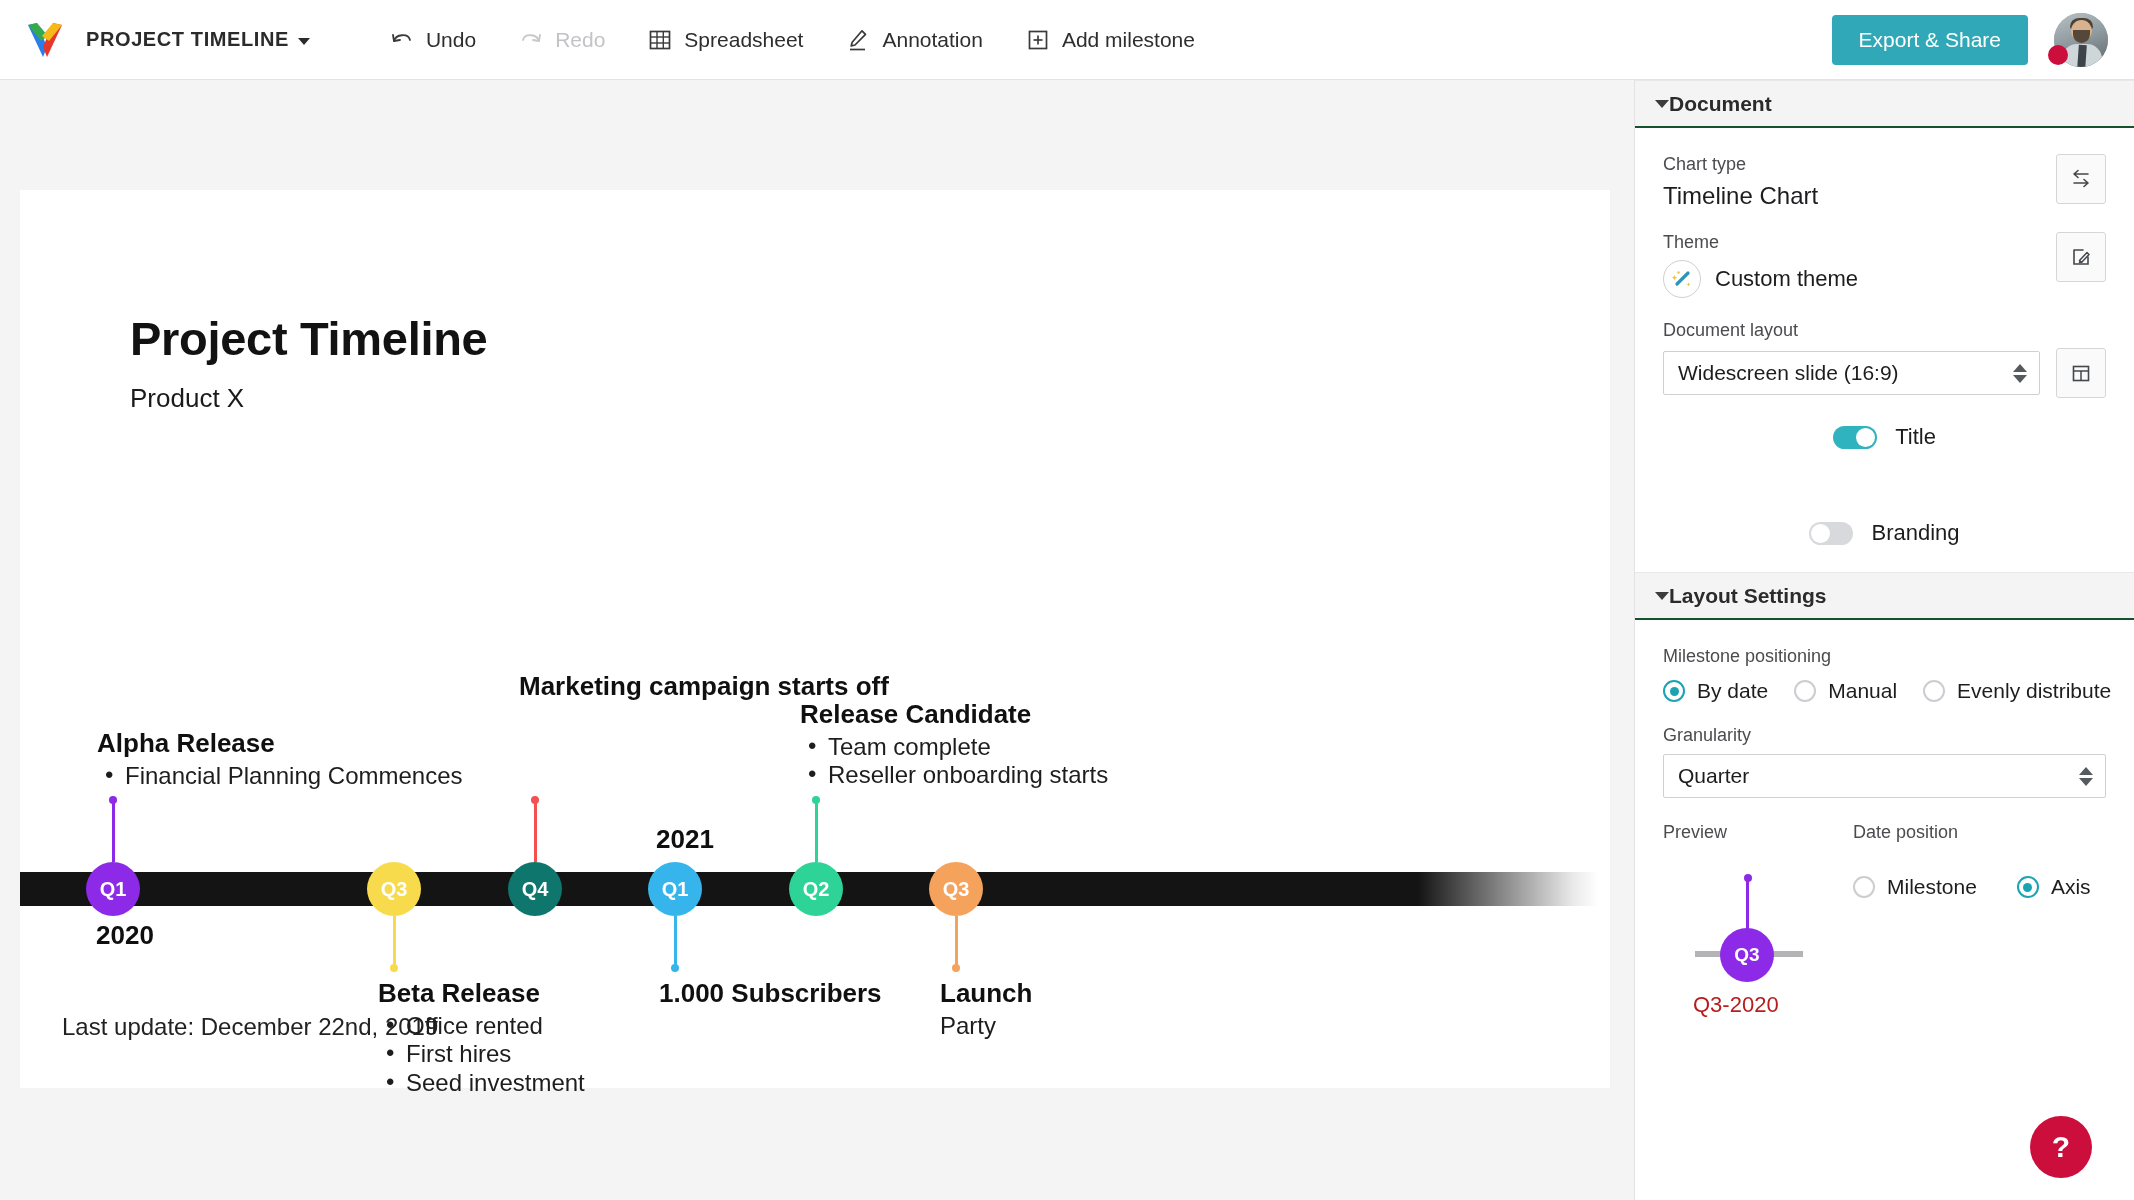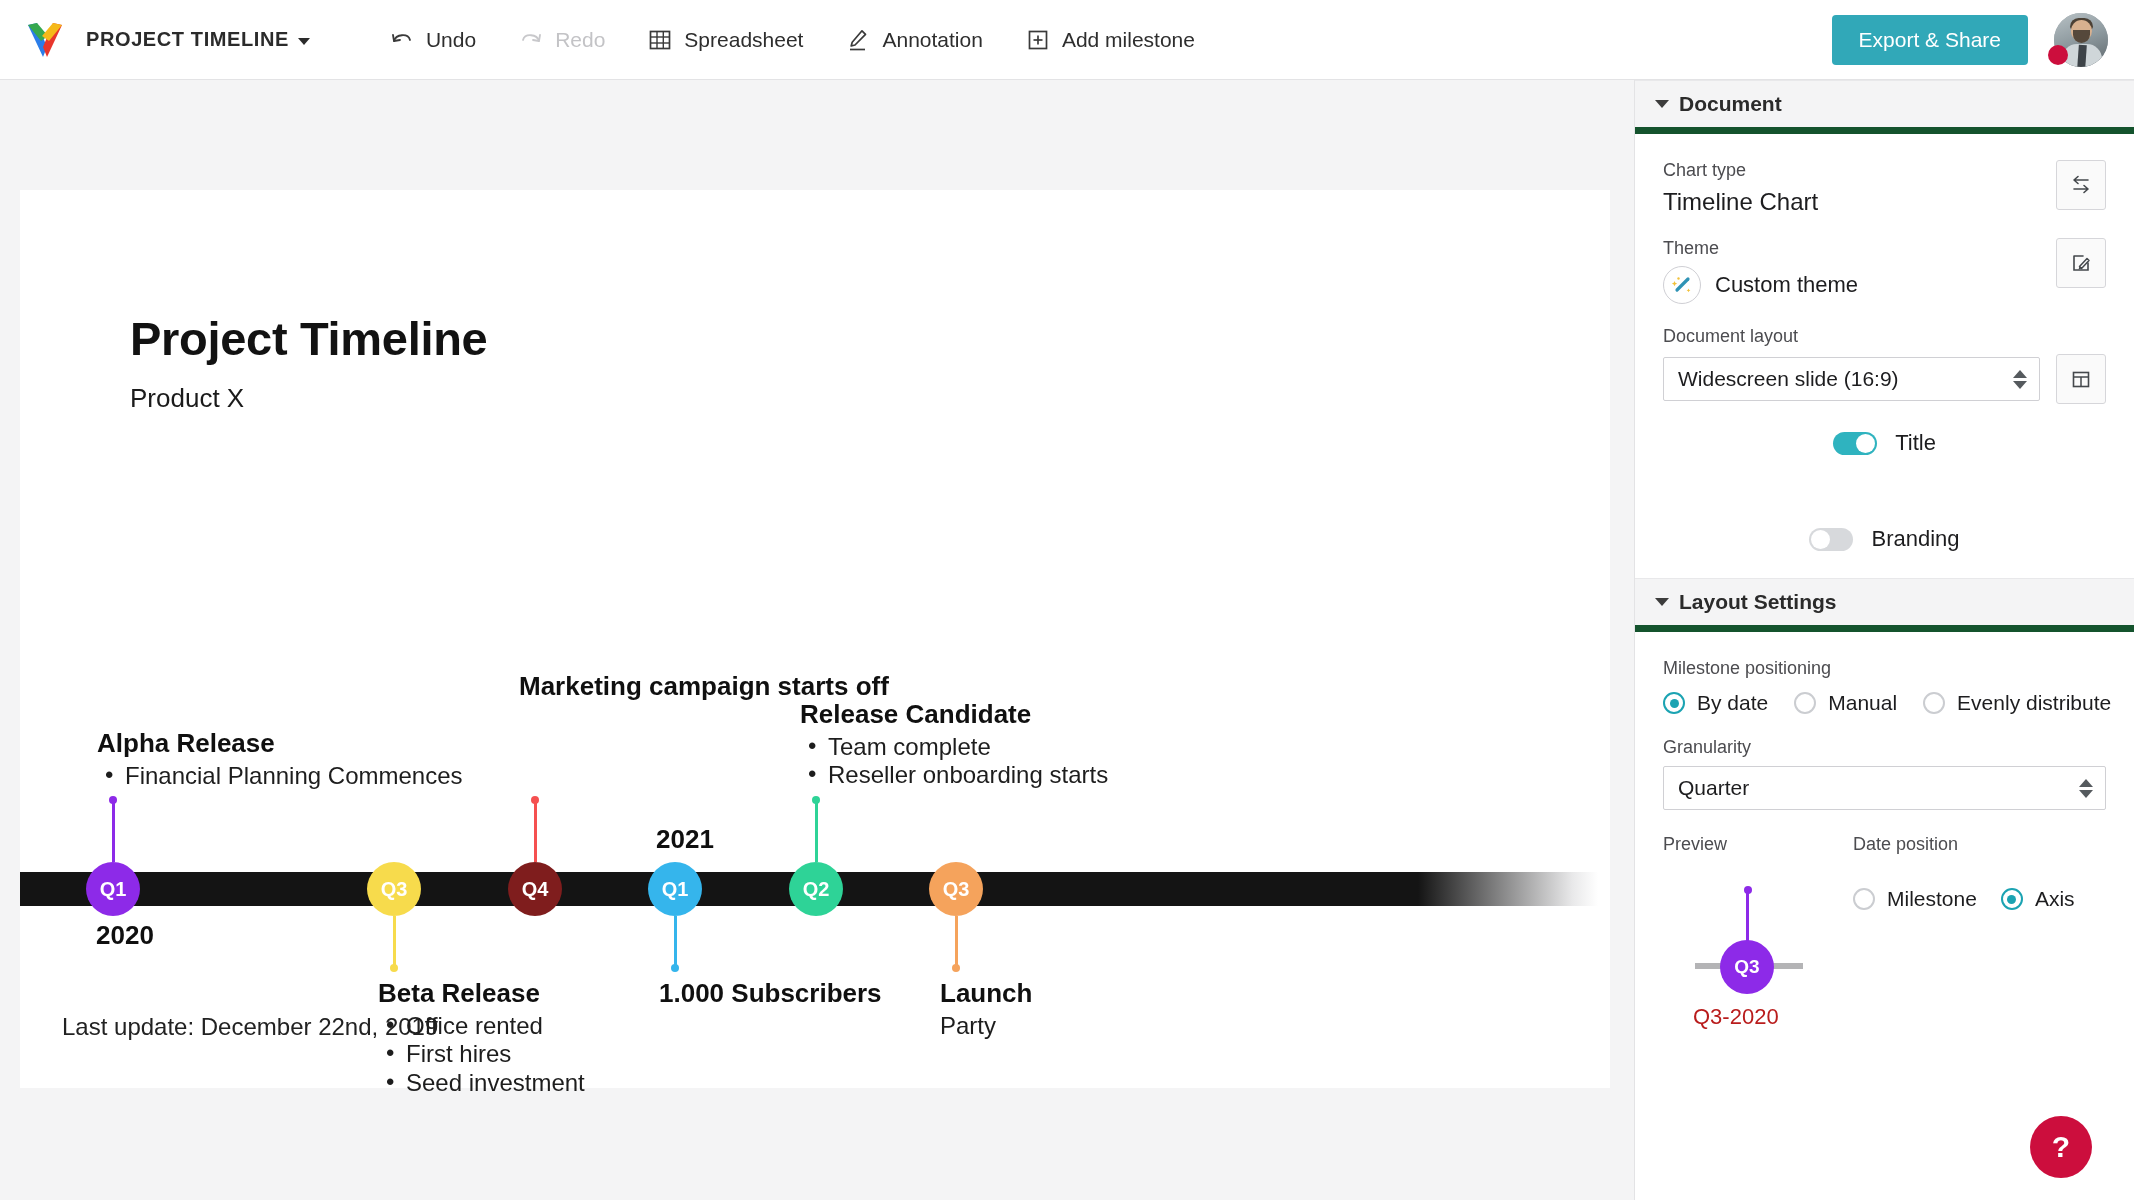--- a/index.html
+++ b/index.html
@@ -158,23 +158,23 @@
   }
 
   
   .panel {
     position: absolute; right: 0; top: 80px;
     width: 500px; height: 1120px;
     background: #ffffff;
     border-left: 1px solid #e3e3e5;
   }
   .sec-head {
-    height: 54px; background: #f4f4f5;
-    border-top: 1px solid #e8e8ea; border-bottom: 7px solid #14532d;
-    display: flex; align-items: center; gap: 10px;
+    height: 48px; background: #f4f4f5;
+    border-top: 1px solid #e8e8ea; border-bottom: 2px solid #14532d;
+    display: flex; align-items: center; gap: 0;
     padding-left: 20px; cursor: pointer;
   }
   .sec-head .tri {
     width: 0; height: 0;
     border-left: 7px solid transparent;
     border-right: 7px solid transparent;
     border-top: 8px solid #3c3c3c;
   }
   .sec-title { font-size: 21px; font-weight: bold; color: #2b2b2b; }
   .sec-body { padding: 26px 28px 20px 28px; }
@@ -388,21 +388,21 @@
         <div class="ms-dot" style="background: rgb(247, 219, 76); left: 347px; top: 672px;">Q3</div>
         <div class="ms-label" style="left: 358px; top: 788px;">
           <div class="ms-head">Beta Release</div>
           <ul class="ms-ul">
             <li>Office rented</li>
             <li>First hires</li>
             <li>Seed investment</li>
           </ul>
         </div>
         <div class="ms-stem up" style="background: rgb(245, 80, 80); left: 513.5px; height: 62px; top: 610px;"></div>
-        <div class="ms-dot" style="background: #7f1d1d; left: 488px; top: 672px;">Q4</div>
+        <div class="ms-dot" style="background: #0f766e; left: 488px; top: 672px;">Q4</div>
         <div class="ms-label" style="left: 499px; top: 481px;">
           <div class="ms-head">Marketing campaign starts off</div>
         </div>
         <div class="ms-stem down" style="background: rgb(53, 181, 236); left: 653.5px; height: 52px; top: 726px;"></div>
         <div class="ms-dot" style="background: rgb(53, 181, 236); left: 628px; top: 672px;">Q1</div>
         <div class="ms-label" style="left: 639px; top: 788px;">
           <div class="ms-head">1.000 Subscribers</div>
         </div>
         <div class="ms-stem up" style="background: rgb(46, 211, 151); left: 794.5px; height: 62px; top: 610px;"></div>
         <div class="ms-dot" style="background: rgb(46, 211, 151); left: 769px; top: 672px;">Q2</div>
@@ -546,21 +546,21 @@
         <div class="field-label">Preview</div>
         <div class="prev-wrap">
           <div class="prev-line"></div>
           <div class="prev-axis"></div>
           <div class="prev-dot">Q3</div>
           <div class="prev-date">Q3-2020</div>
         </div>
       </div>
       <div style="flex:1;">
         <div class="field-label">Date position</div>
-        <div id="dateposition-radios" style="display:flex;align-items:center;gap:24px;margin-top:32px;">
+        <div id="dateposition-radios" style="display:flex;align-items:center;gap:40px;margin-top:32px;">
             <div class="radio-row">
               <span class="radio"></span>
               <span class="radio-label">Milestone</span>
             </div>
             <div class="radio-row">
               <span class="radio sel"></span>
               <span class="radio-label">Axis</span>
             </div>
           </div>
       </div>

